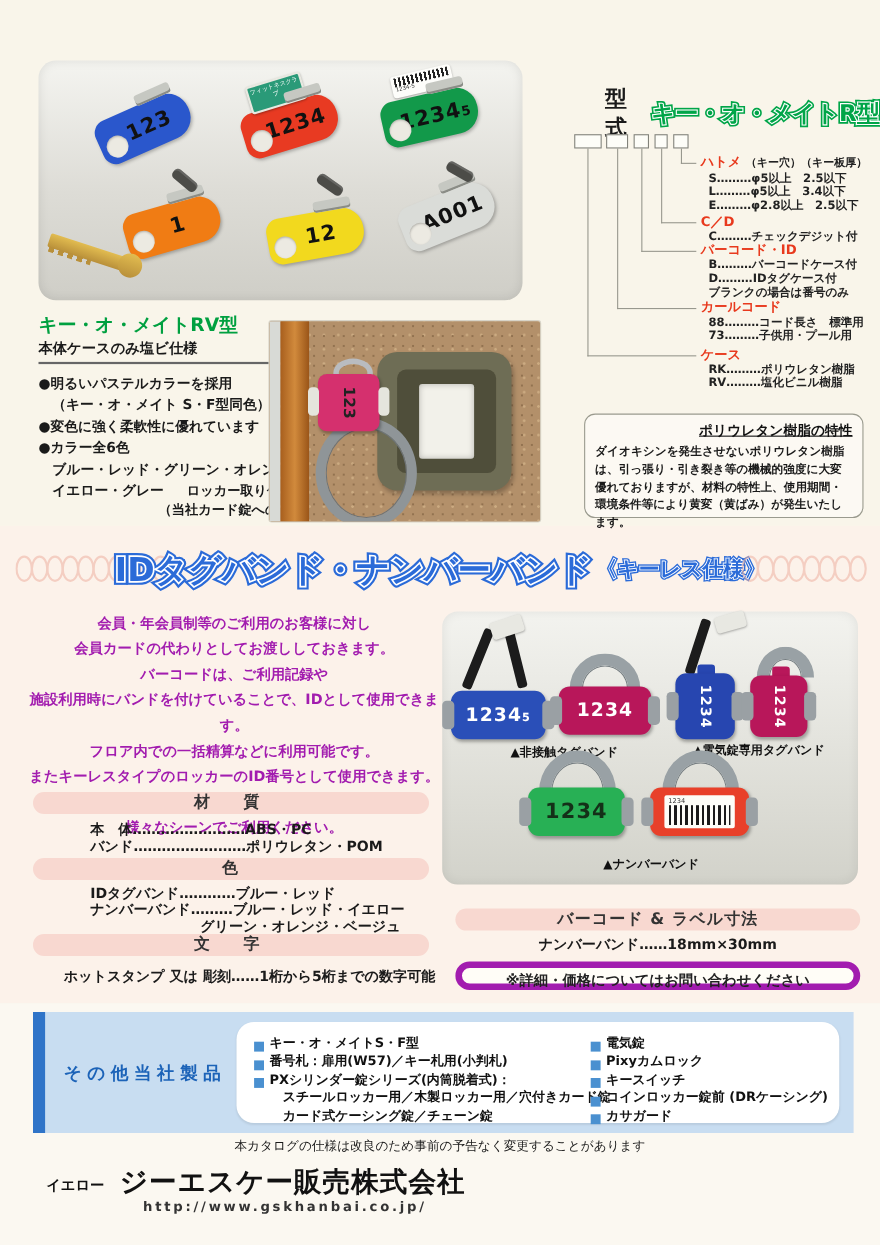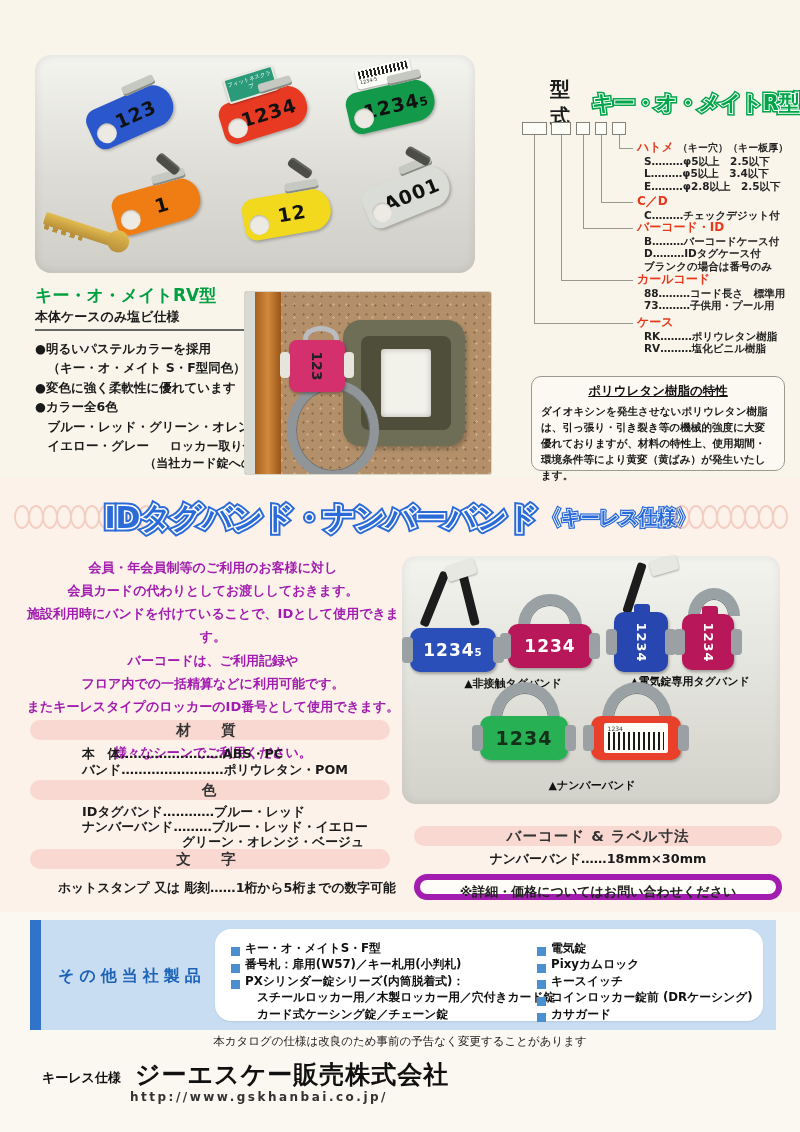--- a/index.html
+++ b/index.html
@@ -79,21 +79,21 @@
      box-shadow:1px 2px 3px rgba(0,0,0,.3);display:flex;align-items:center;justify-content:center;}
   .ptag::before{content:"";position:absolute;left:-9px;top:12px;width:10px;height:26px;border-radius:4px;background:#e5e5dd;}
   .ptag::after{content:"";position:absolute;right:-9px;top:12px;width:10px;height:26px;border-radius:4px;background:#e5e5dd;}
   .ptag .num{transform:rotate(90deg);font-size:14px;font-weight:bold;color:#222;}
   .pcoil{position:absolute;left:42px;top:88px;width:74px;height:82px;border:9px solid #8f9598;border-radius:50%;
      box-shadow:inset 0 0 0 1px #6e7478;}
 
   
   .urebox{position:absolute;left:531px;top:376px;width:254px;height:95px;border:1.3px solid #9a9a8e;border-radius:10px;
      background:rgba(255,255,255,.45);box-sizing:border-box;padding:6px 9px 0 9px;}
-  .ure-title{text-align:center;font-size:12.5px;font-weight:800;text-decoration:underline;margin-bottom:4px;color:#111;}
+  .ure-title{text-align:right;font-size:12.5px;font-weight:800;text-decoration:underline;margin-bottom:4px;color:#111;}
   .ure-body{font-size:10.6px;line-height:1.5;font-weight:600;color:#1a1a1a;}
 
   
   .banner{position:absolute;left:0;top:490px;width:800px;height:56px;display:flex;align-items:center;justify-content:center;gap:4px;}
   .bubble-blue{font-size:30px;letter-spacing:0px;}
   .bubble-blue .l1{-webkit-text-stroke:7px #2b6bd8;color:#2b6bd8;}
   .bubble-blue .l2{-webkit-text-stroke:3px #ffffff;color:#fff;}
   .bubble-blue .l3{color:#2b6bd8;}
   .bubble-blue-sm{font-size:19px;}
   .bubble-blue-sm .l1{-webkit-text-stroke:4px #2b6bd8;color:#2b6bd8;}
@@ -323,22 +323,22 @@
           <ellipse cx="78" cy="13" rx="7" ry="11"></ellipse>
         <ellipse cx="92" cy="13" rx="7" ry="11"></ellipse>
           <ellipse cx="106" cy="13" rx="7" ry="11"></ellipse>
       </g>
     </svg>
   </div>
 
   <div class="intro">
     <div>会員・年会員制等のご利用のお客様に対し</div>
     <div>会員カードの代わりとしてお渡ししておきます。</div>
+    <div>バーコードは、ご利用記録や</div>
     <div>施設利用時にバンドを付けていることで、IDとして使用できます。</div>
-    <div>バーコードは、ご利用記録や</div>
     <div>フロア内での一括精算などに利用可能です。</div>
     <div>またキーレスタイプのロッカーのID番号として使用できます。</div>
     <div>用途はアイデア次第で広がりますので、</div>
     <div>様々なシーンでご利用ください。</div>
   </div>
 
   <div class="photo3">
     <div class="strap" style="left:28px;top:14px;width:9px;height:58px;transform:rotate(22deg);"></div>
     <div class="strap" style="left:62px;top:12px;width:9px;height:58px;transform:rotate(-14deg);"></div>
     <div class="strapclip" style="left:44px;top:6px;width:30px;height:16px;transform:rotate(-18deg);"></div>
@@ -443,17 +443,17 @@
         <div class="item">
             <span class="sq"></span>
             <span>カサガード</span>
           </div>
       </div>
     </div>
   </div>
 
   <div class="disclaimer">本カタログの仕様は改良のため事前の予告なく変更することがあります</div>
   <div class="maker">
-    <span class="maker-label">キーレス仕様</span>
+    <span class="maker-label">イエロー</span>
     <span class="maker-company">ジーエスケー販売株式会社</span>
   </div>
   <div class="maker-url">http://www.gskhanbai.co.jp/</div>
 </div>
 
 </body></html>

